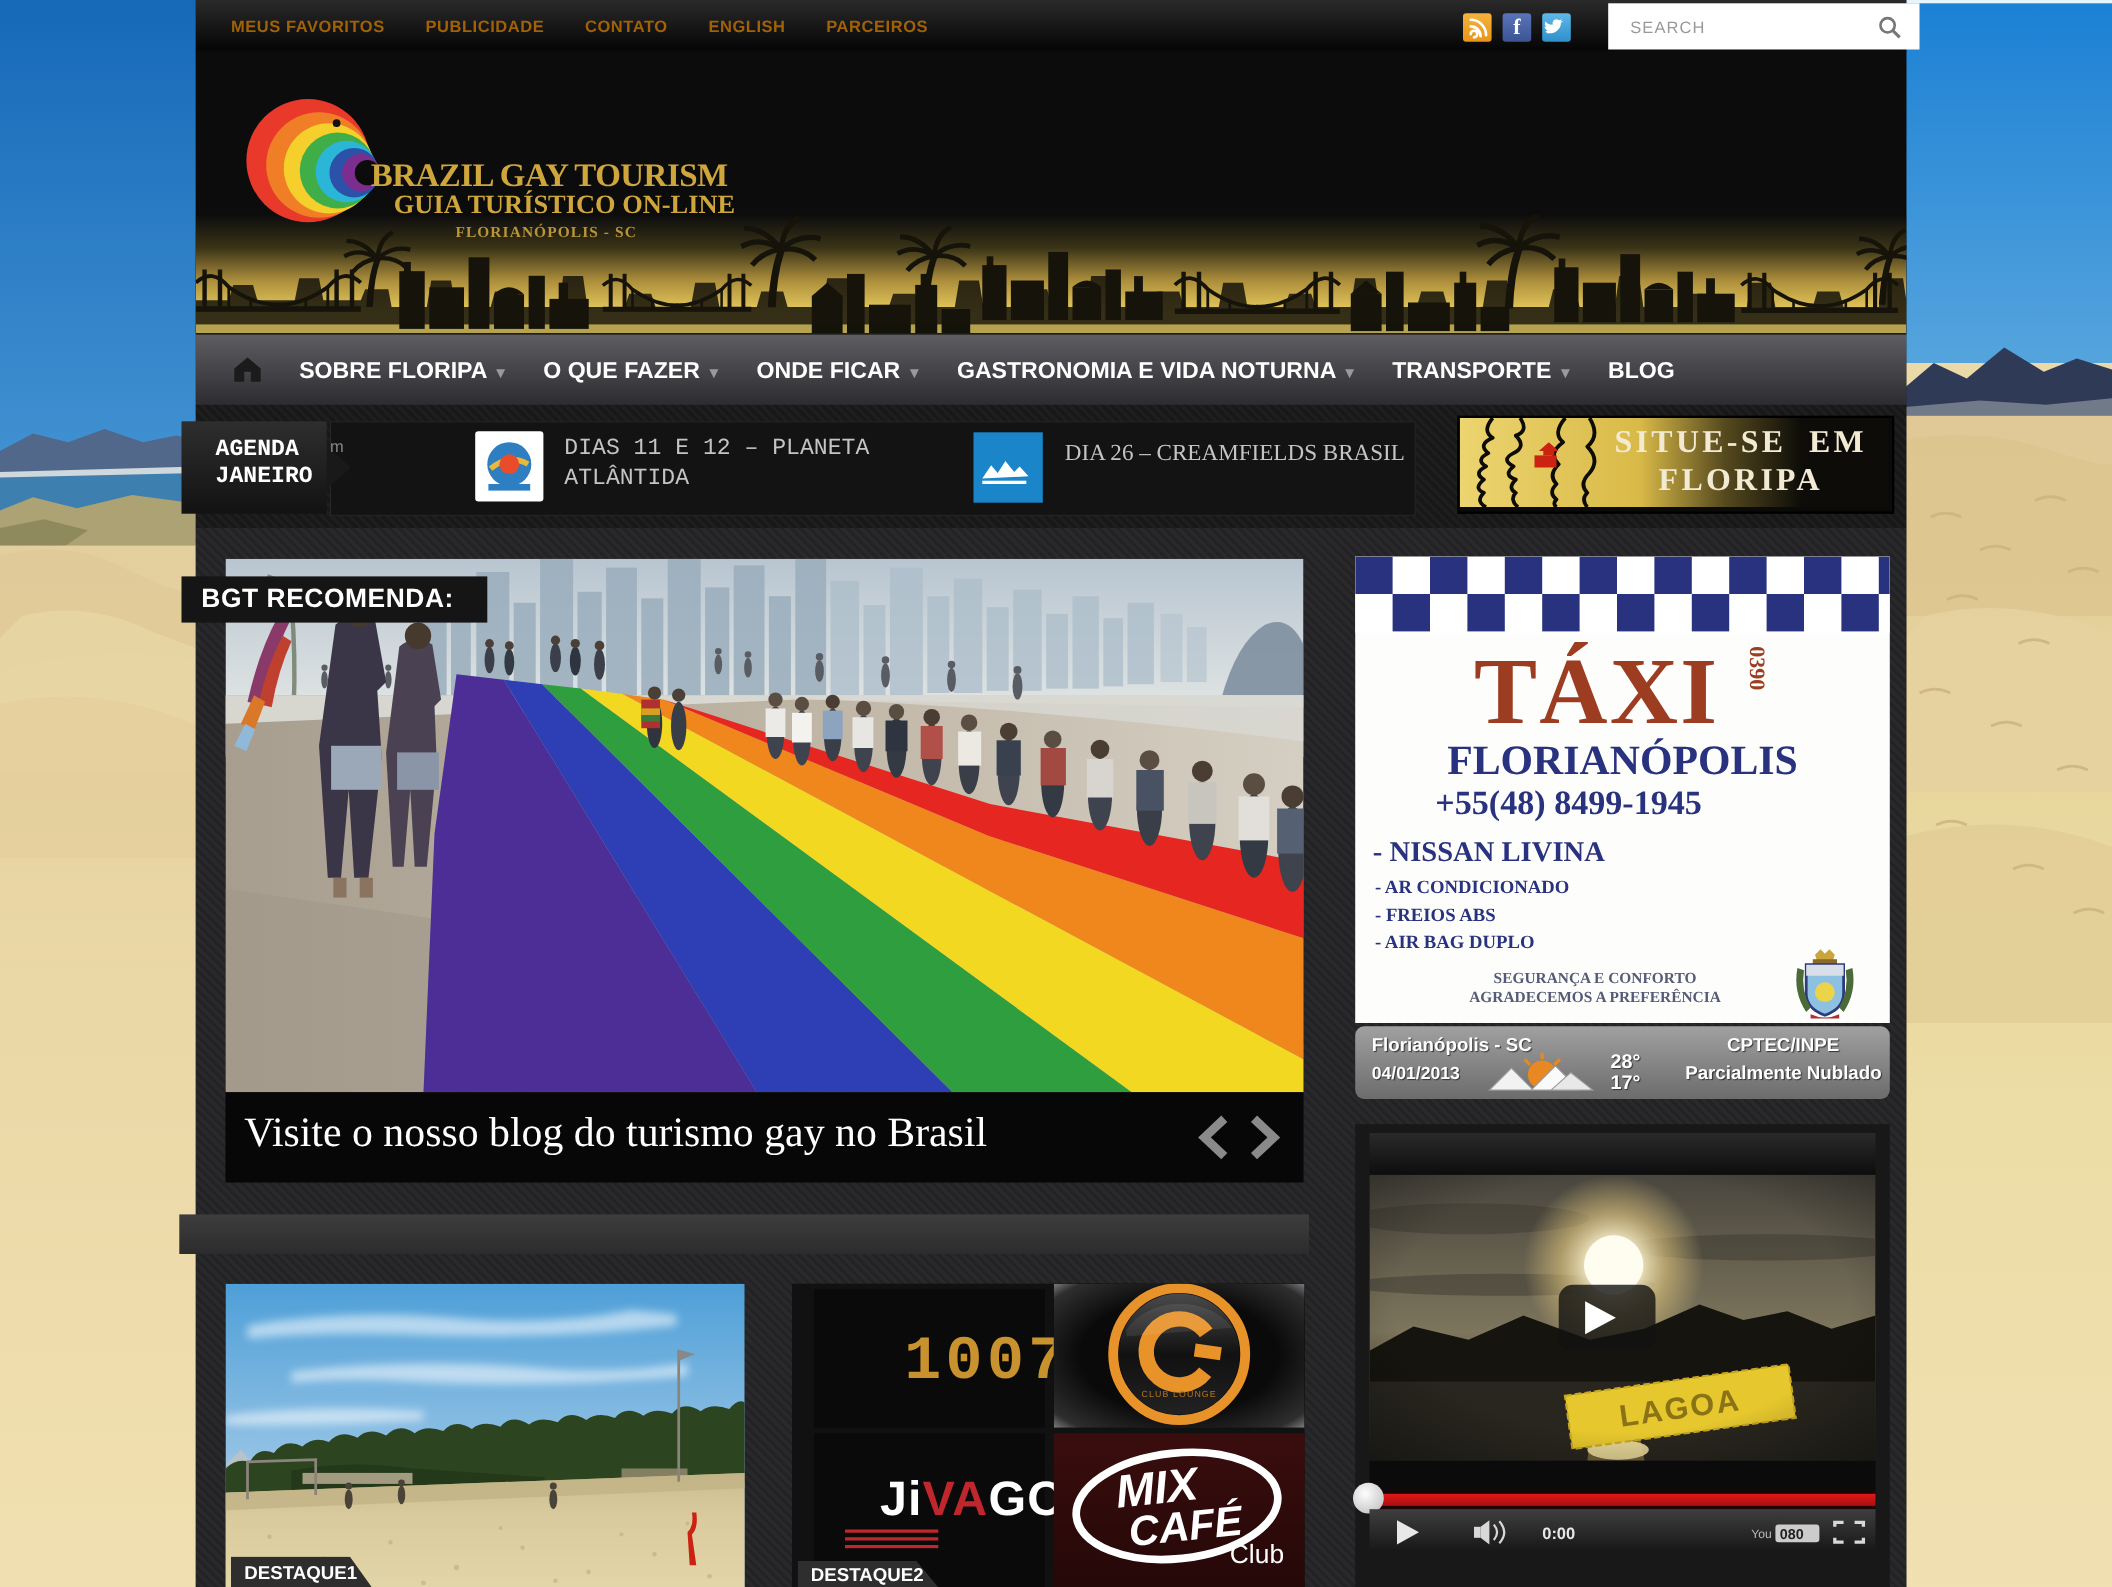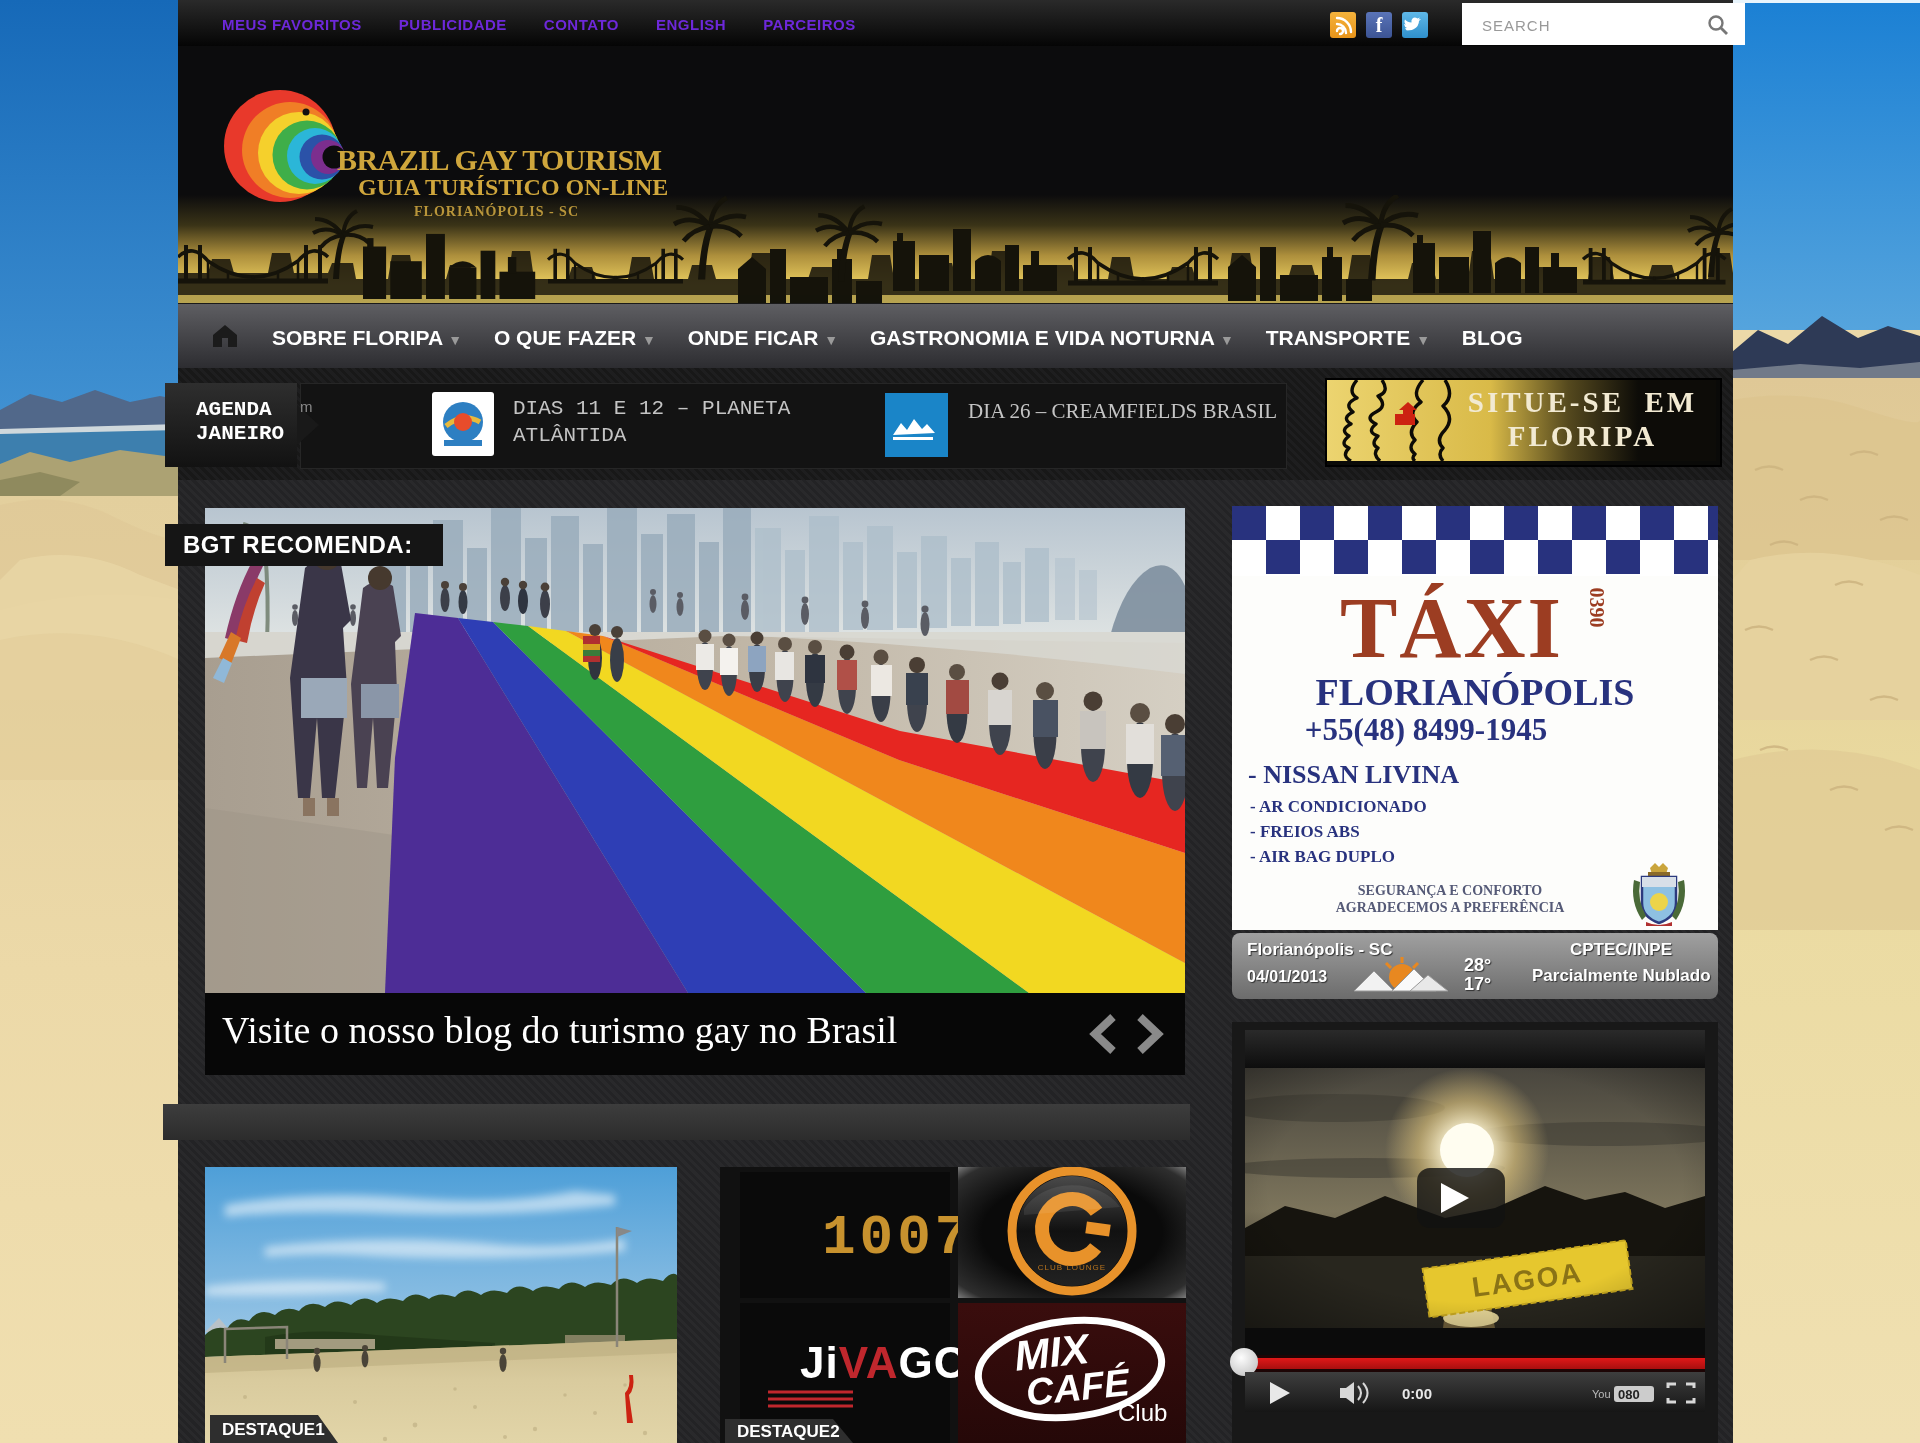--- a/index.html
+++ b/index.html
@@ -67,21 +67,21 @@
         <path d="M1870,700 q14,-7 28,0"></path>
     <path d="M1760,750 q14,-7 28,0"></path>
         <path d="M1830,790 q14,-7 28,0"></path>
         <path d="M1885,830 q14,-7 28,0"></path>
   </g>
 </svg>
 
 <div class="abs" style="left:178px;top:0;width:1555px;height:1443px;background:#1f1f1f;"></div>
 
 <div class="abs" style="left:178px;top:0;width:1555px;height:46px;background:linear-gradient(#2a2a2a,#050505);border-bottom:1px solid #000;"></div>
-<div class="abs" style="left:210px;top:16px;width:760px;color:#6d28d9;font-size:15px;font-weight:bold;letter-spacing:0.5px;margin-left:12px;">
+<div class="abs" style="left:210px;top:16px;width:760px;color:#a16207;font-size:15px;font-weight:bold;letter-spacing:0.5px;">
   <span style="margin-right:37px;">MEUS FAVORITOS</span><span style="margin-right:37px;">PUBLICIDADE</span><span style="margin-right:37px;">CONTATO</span><span style="margin-right:37px;">ENGLISH</span><span>PARCEIROS</span>
 </div>
 
 <div class="abs" style="left:1330px;top:12px;width:26px;height:26px;background:linear-gradient(#f5b33c,#e8941a);border-radius:3px;"></div>
 <svg class="abs" style="left:1330px;top:12px;" width="26" height="26">
       <path d="M7,19 a3,3 0 1,1 3,3 M7,12 a9,9 0 0,1 9,9 M7,6 a14,14 0 0,1 14,14" stroke="#fff" stroke-width="2.4" fill="none" stroke-linecap="round"></path>
     </svg>
 <div class="abs" style="left:1366px;top:12px;width:26px;height:26px;background:linear-gradient(#5a74b8,#3c5494);border-radius:3px;"></div>
 <div class="abs ser" style="left:1366px;top:14px;width:26px;text-align:center;color:#fff;font-size:20px;font-weight:bold;">f</div>
 <div class="abs" style="left:1402px;top:12px;width:26px;height:26px;background:linear-gradient(#5fb8e8,#2f90cc);border-radius:3px;"></div>

